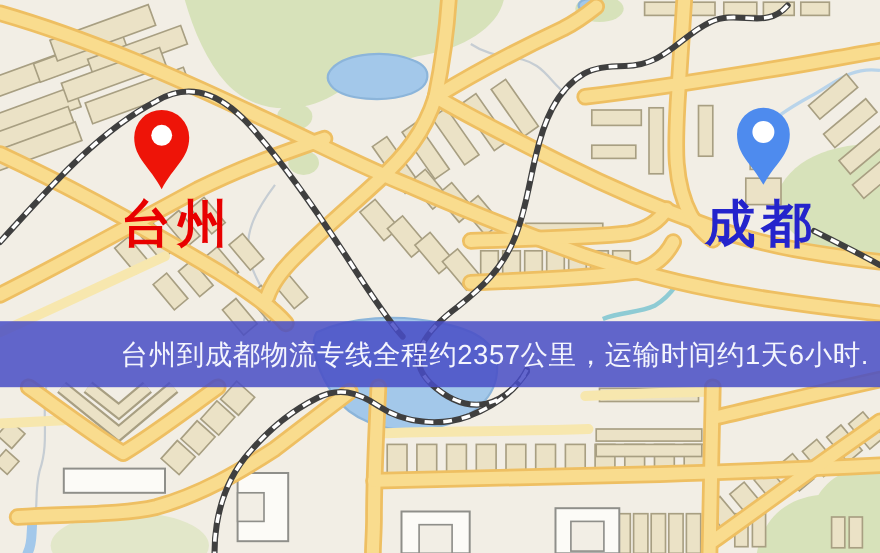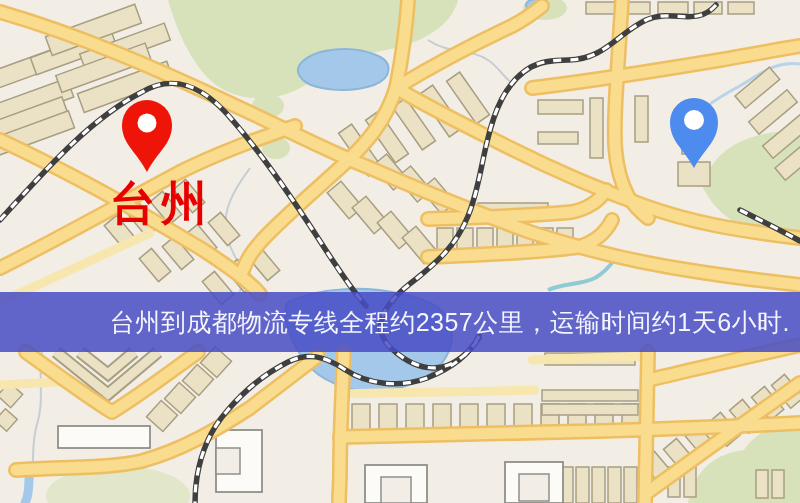--- a/index.html
+++ b/index.html
@@ -246,18 +246,19 @@
       <path class="pin-o" d="M147,172 C136,151 122,144 122,125 a25,25 0 1 1 50,0 c0,19 -14,26 -25,47 z"></path>
       <circle class="pin-hole" cx="147" cy="123" r="9.5"></circle>
     </g>
     <g>
       <path class="pin-d" d="M694,168 C683,148 670,141 670,122 a24,24 0 1 1 48,0 c0,19 -13,26 -24,46 z"></path>
       <circle class="pin-hole" cx="694" cy="120" r="10"></circle>
     </g>
   </svg>
 
   <div class="city-label" id="origin-label">台州</div>
+  <div class="city-label" id="dest-label">成都</div>
 
   <div class="banner">
     <span>台州到成都物流专线全程约2357公里，运输时间约1天6小时.</span>
   </div>
 
 </div>
 
 </body></html>

